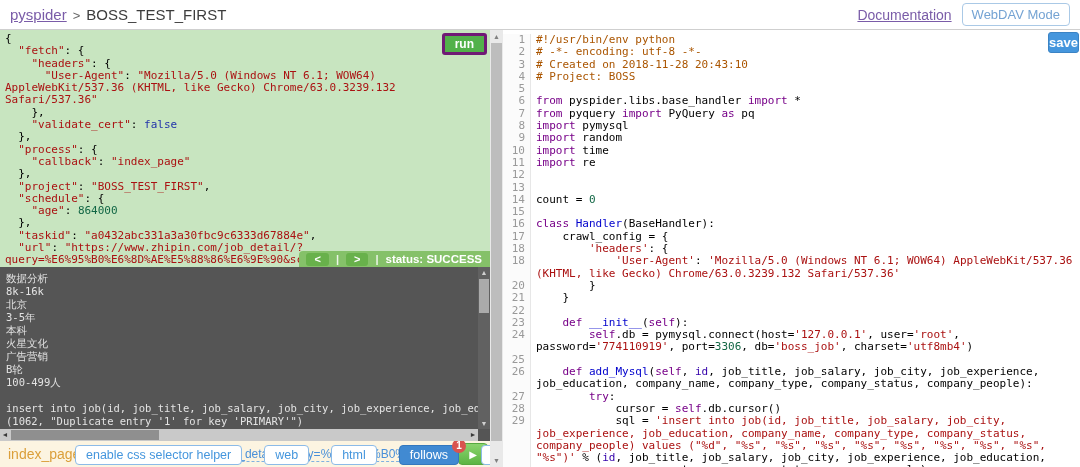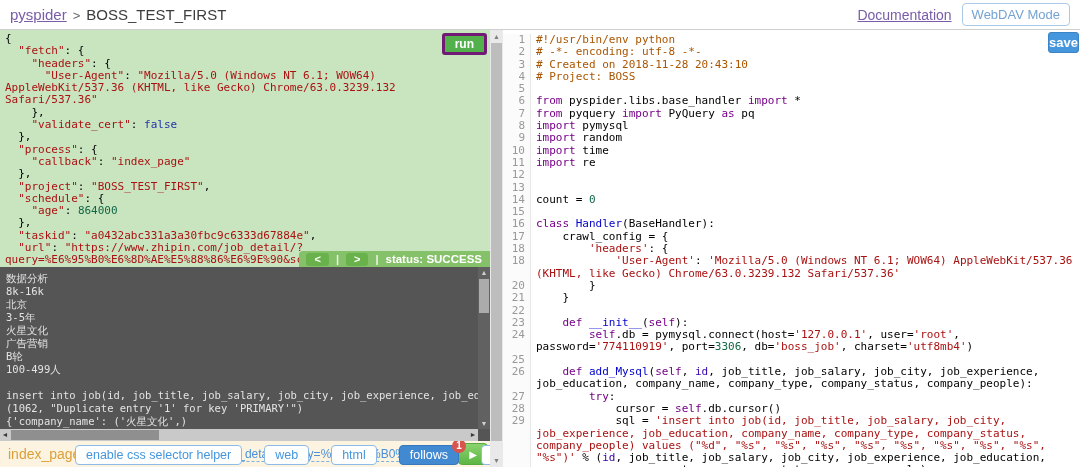--- a/index.html
+++ b/index.html
@@ -141,20 +141,21 @@
           <span class="status-label">status: SUCCESS</span>
         </div>
       </div>
 
       <div class="console">
         <div class="console-text">
             <div class="cl">数据分析</div>
             <div class="cl">8k-16k</div>
             <div class="cl">北京</div>
             <div class="cl">3-5年</div>
+            <div class="cl">本科</div>
             <div class="cl">火星文化</div>
             <div class="cl">广告营销</div>
             <div class="cl">B轮</div>
             <div class="cl">100-499人</div>
             <div class="cl">&nbsp;</div>
             <div class="cl">insert into job(id, job_title, job_salary, job_city, job_experience, job_education, company_name, company_type, company_status, company_people) values (</div>
             <div class="cl">(1062, "Duplicate entry '1' for key 'PRIMARY'")</div>
             <div class="cl">{'company_name': ('火星文化',)</div>
           </div>
         <div class="v-scroll">

